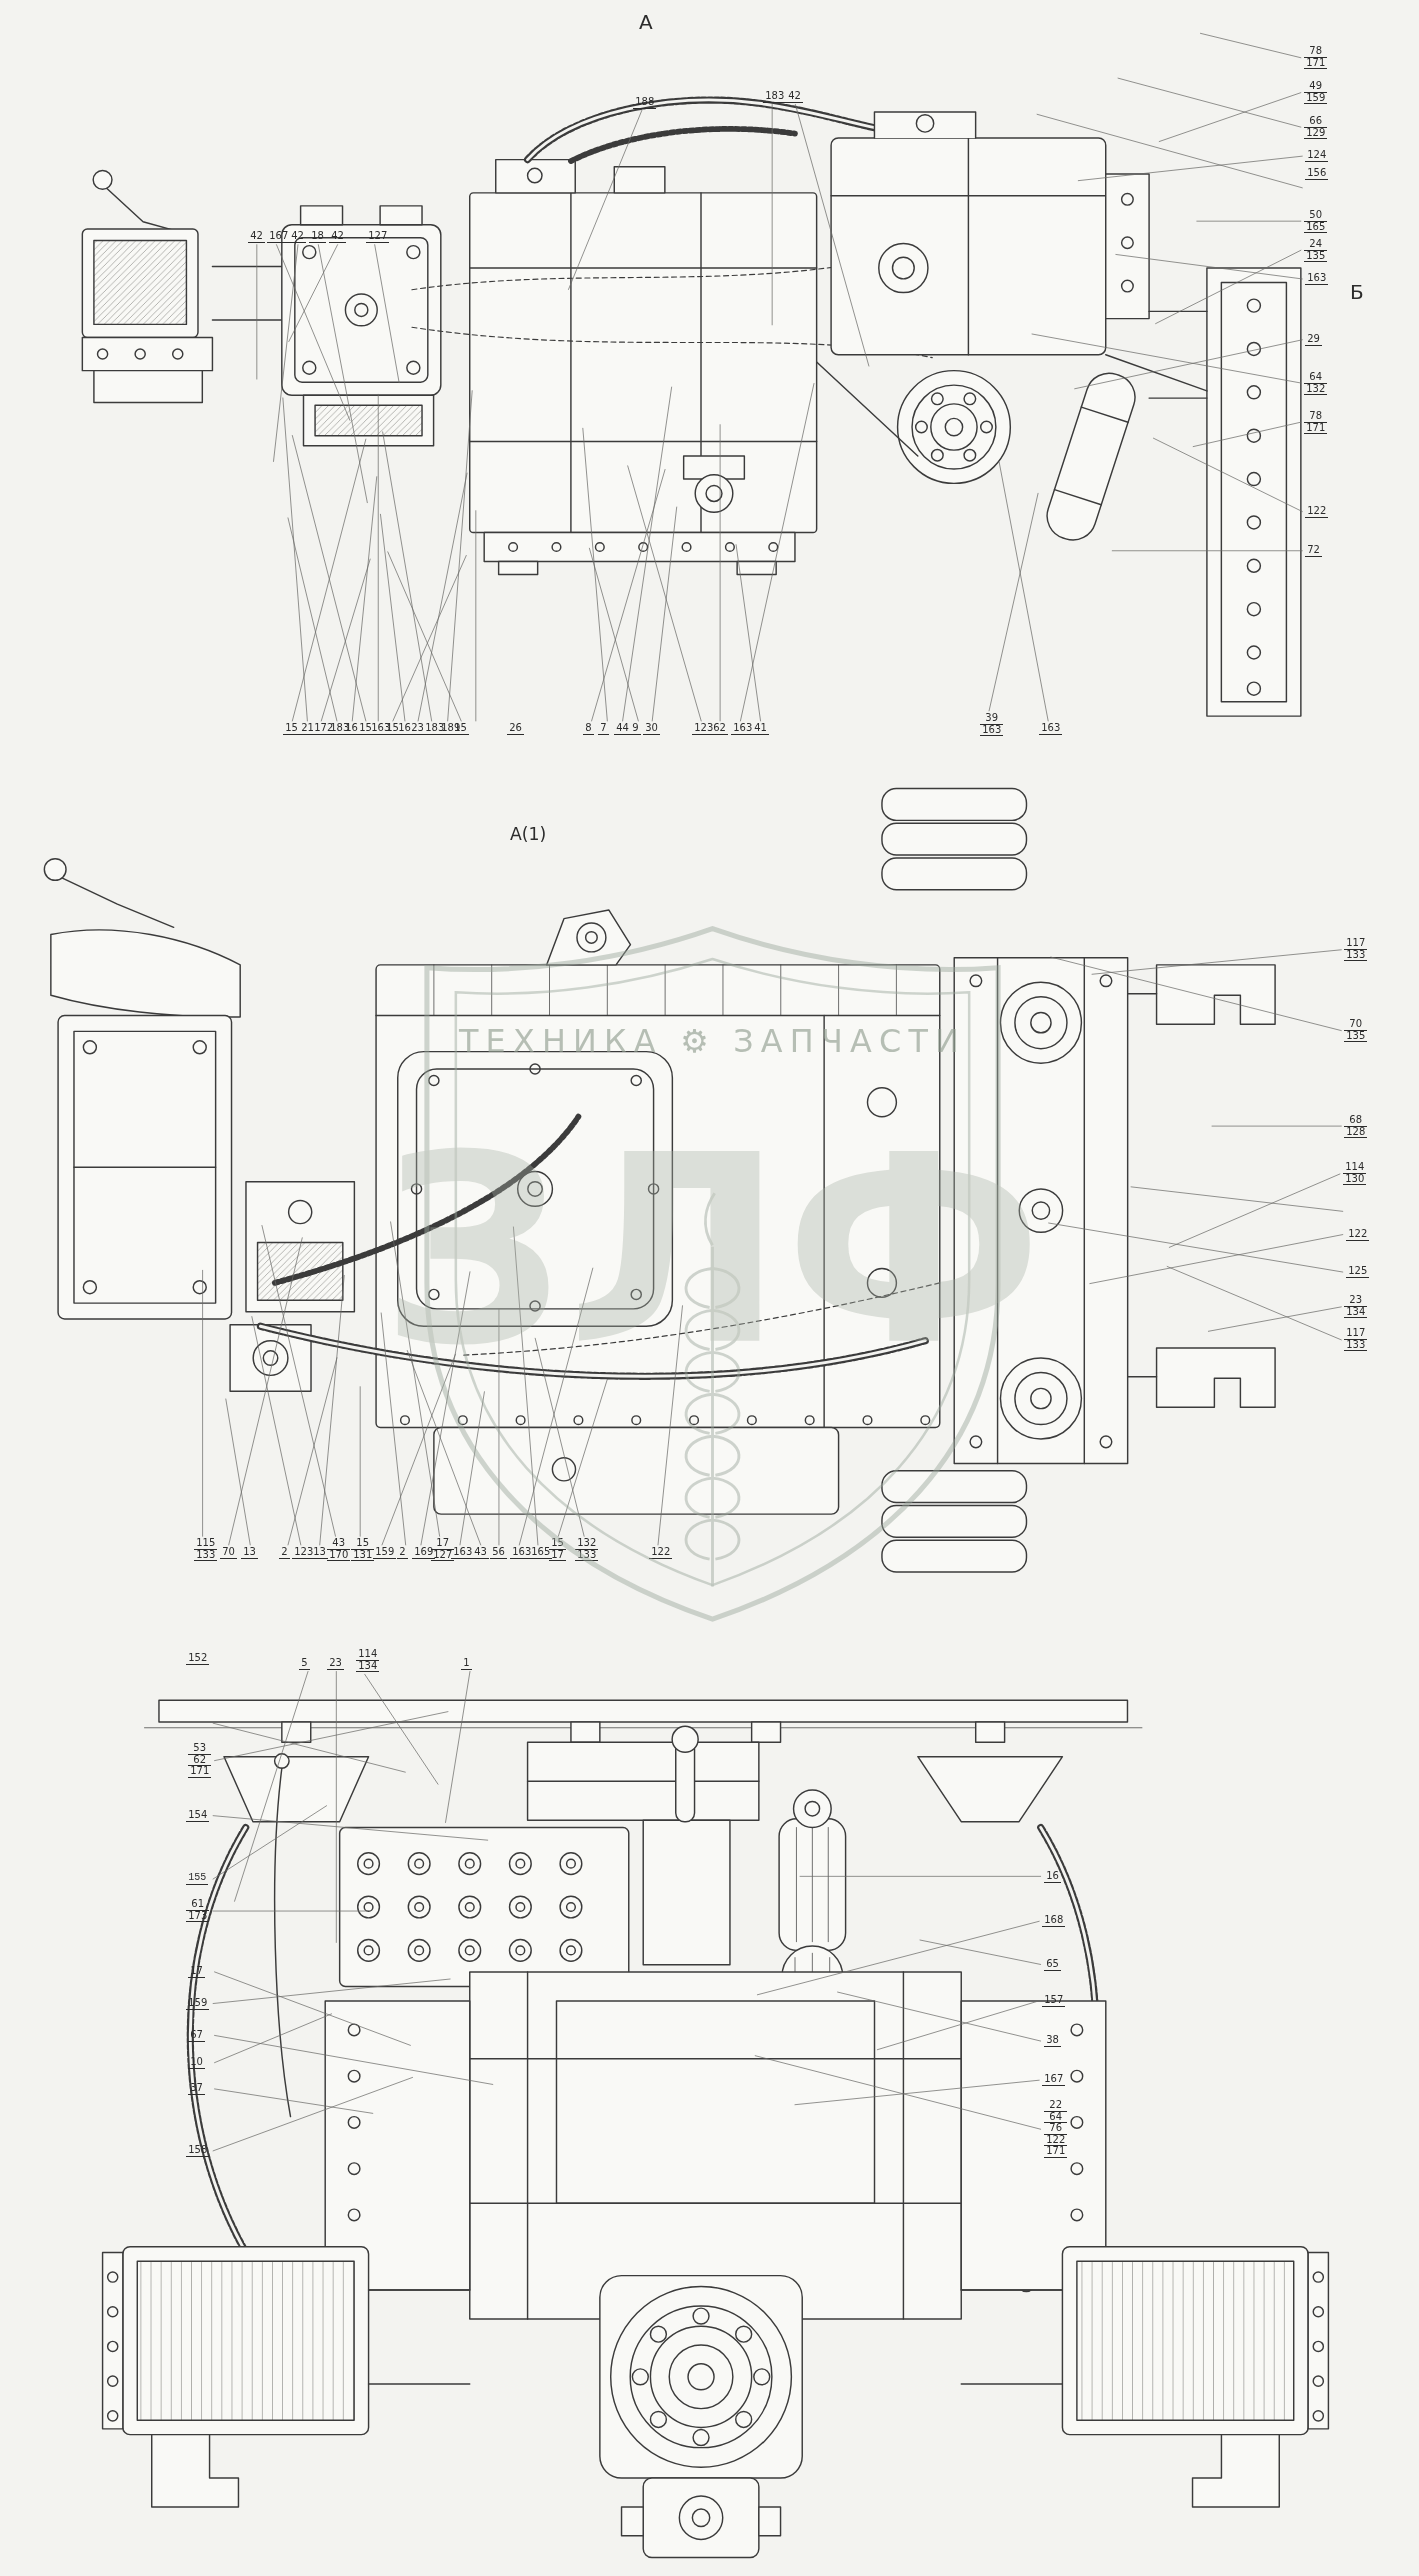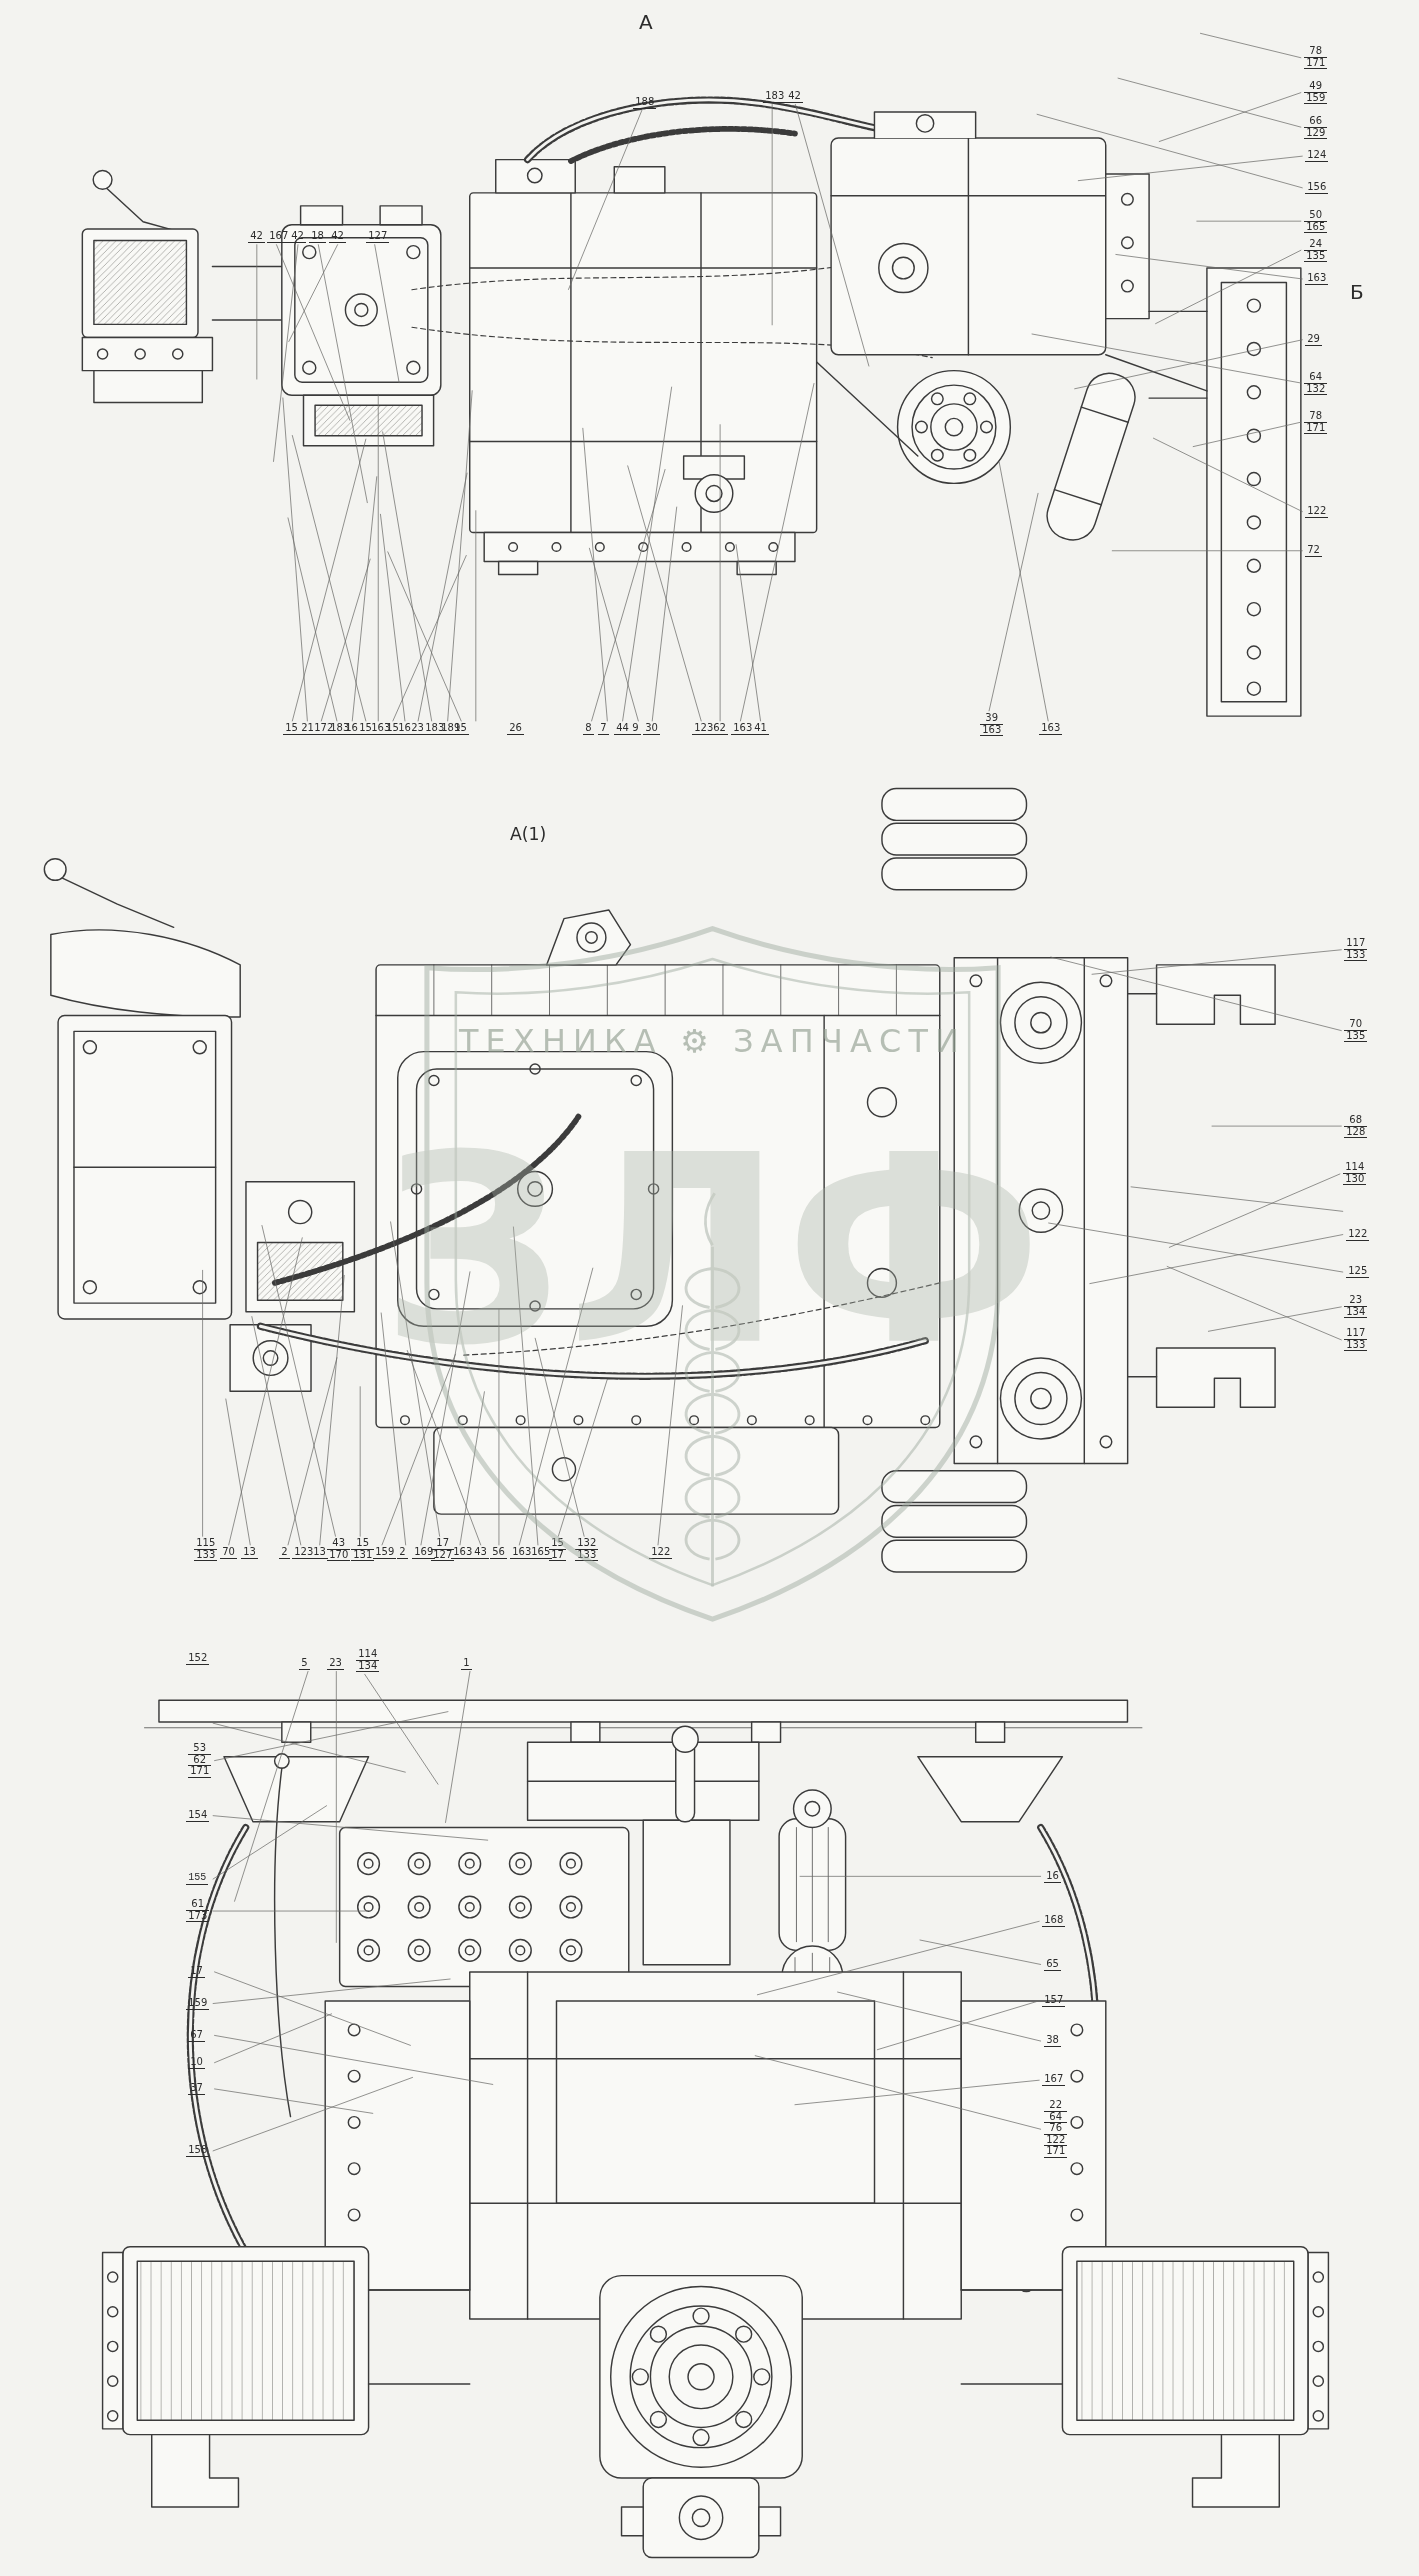--- a/index.html
+++ b/index.html
@@ -517,21 +517,21 @@
         <span>49</span>
         <span>159</span>
       </div>
       <div class="callout" style="left: 1304px; top: 116px;">
         <span>66</span>
         <span>129</span>
       </div>
       <div class="callout" style="left: 1305px; top: 150px;">
         <span>124</span>
       </div>
-      <div class="callout" style="left: 1305px; top: 182px; text-align: right;">
+      <div class="callout" style="left: 1305px; top: 168px; text-align: right;">
         <span>156</span>
       </div>
       <div class="callout" style="left: 1304px; top: 210px;">
         <span>50</span>
         <span>165</span>
       </div>
       <div class="callout" style="left: 1304px; top: 239px;">
         <span>24</span>
         <span>135</span>
       </div>

